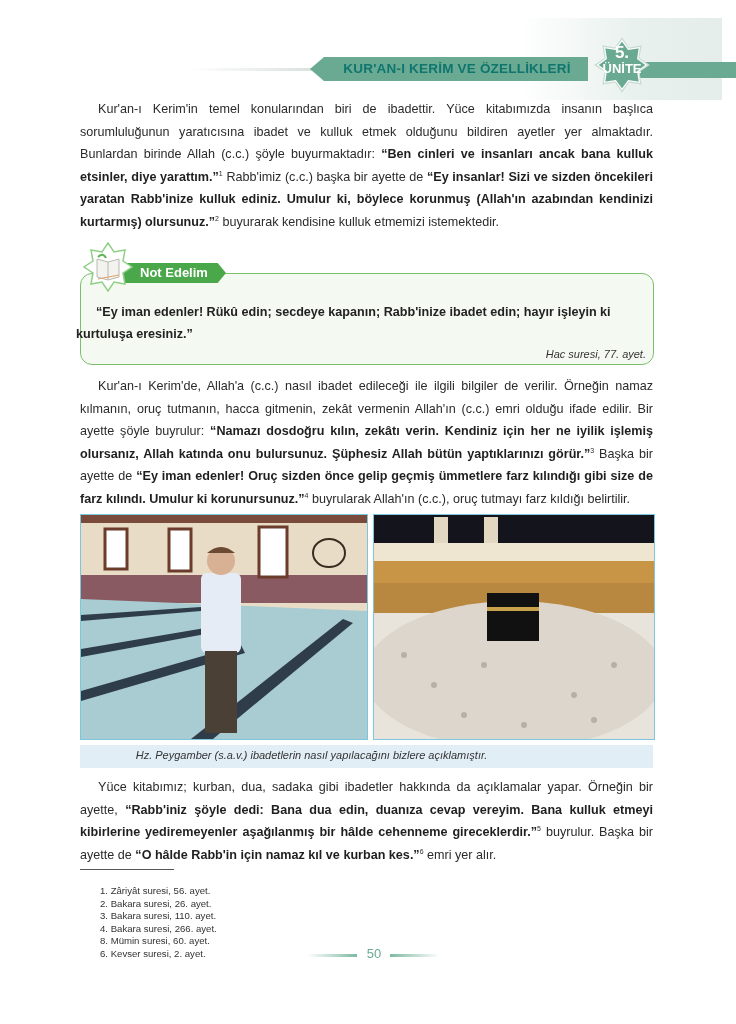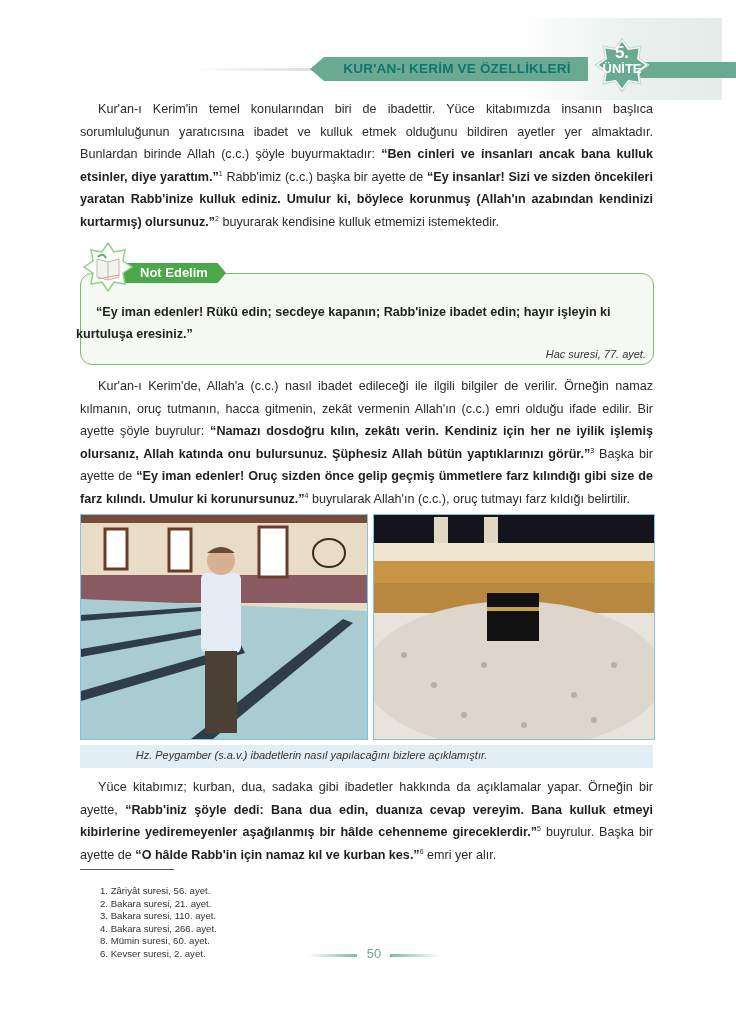--- a/index.html
+++ b/index.html
@@ -167,21 +167,21 @@
   </svg>
 </div>
 <div class="caption-band"></div>
 <div class="caption">Hz. Peygamber (s.a.v.) ibadetlerin nasıl yapılacağını bizlere açıklamıştır.</div>
 
 <p class="body" style="top:776px;"><span>Yüce kitabımız; kurban, dua, sadaka gibi ibadetler hakkında da açıklamalar yapar. Örneğin bir ayette, </span><b>“Rabb'iniz şöyle dedi: Bana dua edin, duanıza cevap vereyim. Bana kulluk etmeyi kibirlerine yediremeyenler aşağılanmış bir hâlde cehenneme gireceklerdir.”</b><sup>5</sup><span> buyrulur. Başka bir ayette de </span><b>“O hâlde Rabb'in için namaz kıl ve kurban kes.”</b><sup>6</sup><span> emri yer alır.</span></p>
 
 <div class="fn-rule"></div>
 <ul class="footnotes">
   <li>1. Zâriyât suresi, 56. ayet.</li>
-  <li>2. Bakara suresi, 21. ayet.</li>
+  <li>2. Bakara suresi, 26. ayet.</li>
   <li>3. Bakara suresi, 110. ayet.</li>
   <li>4. Bakara suresi, 266. ayet.</li>
   <li>8. Mümin suresi, 60. ayet.</li>
   <li>6. Kevser suresi, 2. ayet.</li>
 </ul>
 
 <div class="pg-left"></div>
 <div class="pg-num">50</div>
 <div class="pg-right"></div>
 

